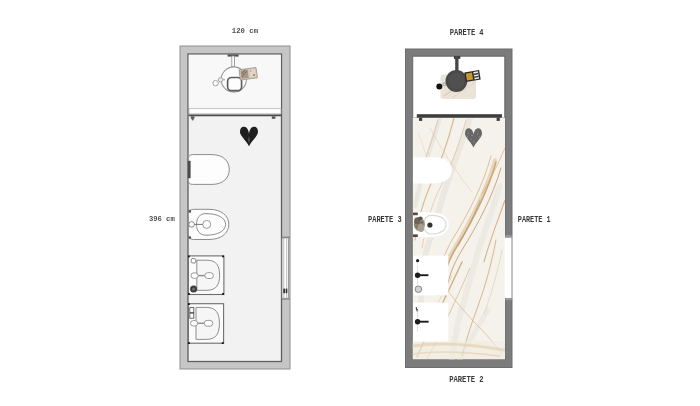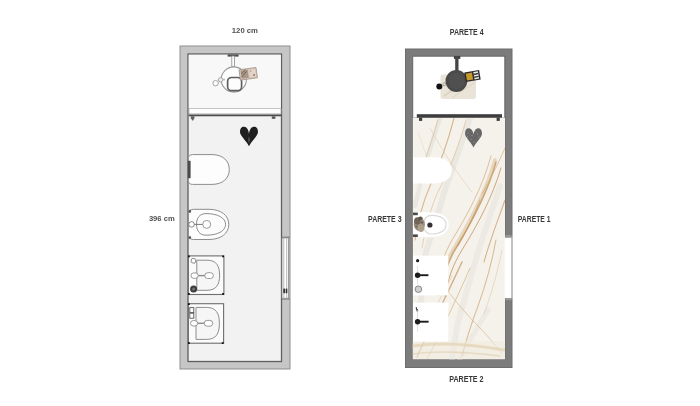--- a/index.html
+++ b/index.html
@@ -1,17 +1,17 @@
 <!DOCTYPE html>
 <html><head>
 <meta charset="utf-8">
 <style>
   html,body{margin:0;padding:0;background:#ffffff;}
   #canvas{position:relative;width:700px;height:406px;background:#ffffff;overflow:hidden;
-    font-family:Liberation Sans, sans-serif;}
+    font-family:Liberation Mono, monospace;}
   svg{position:absolute;top:0;left:0;}
 </style>
 </head>
 <body>
 <div id="canvas">
 <svg width="700" height="406" viewBox="0 0 700 406">
   <defs>
     <clipPath id="clipMarble">
           <rect x="412.5" y="117.5" width="92.5" height="242"></rect>
         </clipPath>

